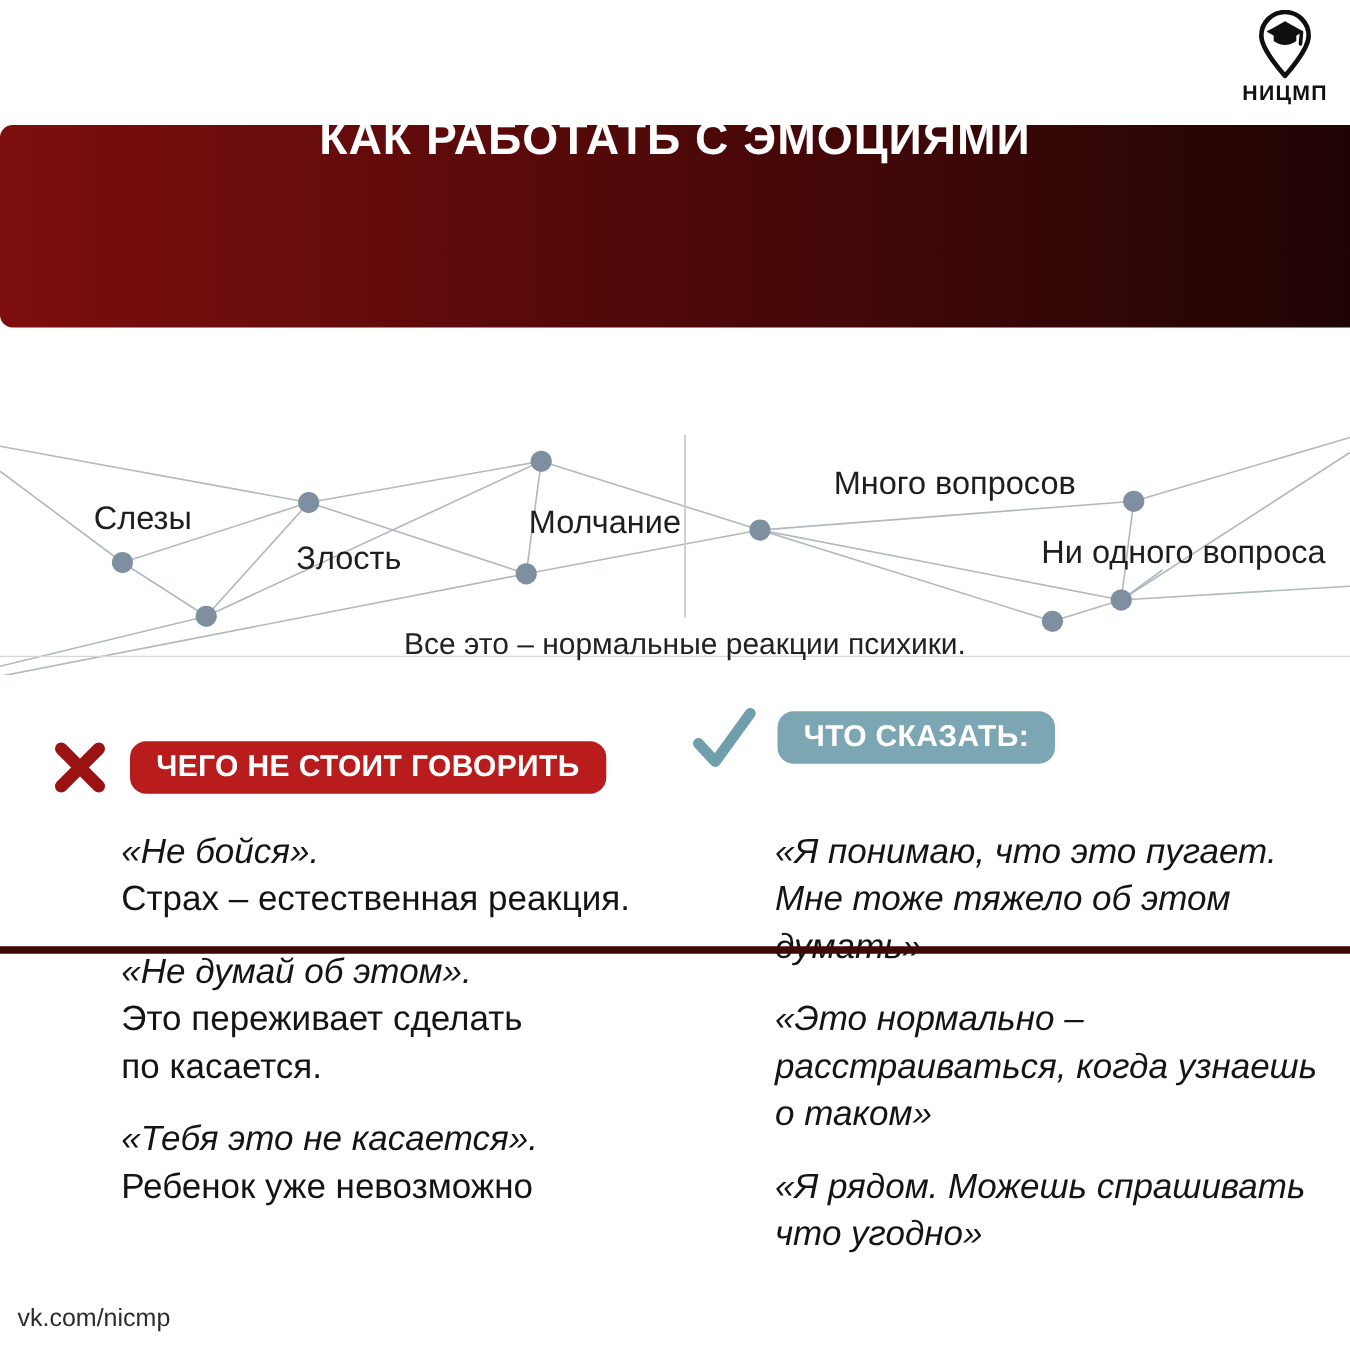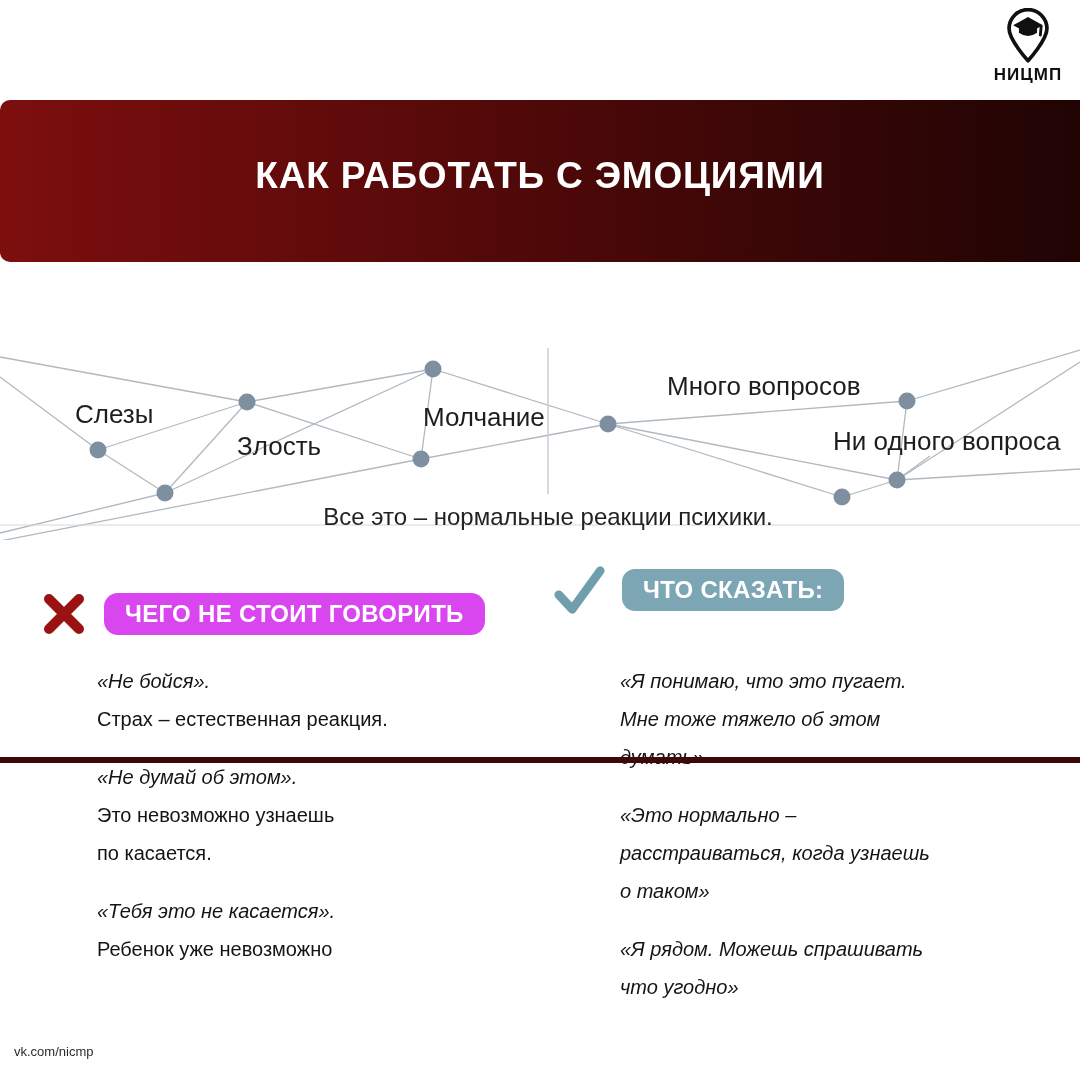--- a/index.html
+++ b/index.html
@@ -6,44 +6,44 @@
   body{width:1080px;height:1080px;background:#ffffff;
        font-family:"Liberation Sans","DejaVu Sans",sans-serif;color:#161616;overflow:hidden;}
   .page{position:relative;width:1080px;height:763px;background:#fff;}
 
   
   .logo{position:absolute;top:8px;right:10px;width:84px;display:flex;flex-direction:column;align-items:center;gap:1px;}
   .logo-text{font-size:17px;font-weight:700;letter-spacing:1px;color:#101010;}
 
   
   .header{position:absolute;top:100px;left:0;width:1080px;height:162px;
-          border-radius:10px 0 0 10px;display:flex;align-items:center;justify-content:center;}
+          border-radius:10px 0 0 10px;display:flex;justify-content:center;}
   .header-title{color:#ffffff;font-size:37px;font-weight:700;letter-spacing:.8px;margin-top:-10px;}
 
   
   .net{position:absolute;top:340px;left:0;}
   .net text{font-family:"Liberation Sans","DejaVu Sans",sans-serif;}
 
   
   .col-head{position:absolute;display:flex;align-items:center;gap:16px;}
   .col-head.left{left:40px;top:590px;}
   .col-head.right{left:552px;top:563px;}
   .badge{height:42px;line-height:42px;padding:0 21px;border-radius:13px;
          color:#fff;font-size:24px;font-weight:700;letter-spacing:.3px;white-space:nowrap;}
   .mark-icon{flex:0 0 auto;}
 
   
-  .text-block{position:absolute;top:662px;width:470px;font-size:20px;line-height:38px;color:#141414;}
+  .text-block{position:absolute;top:662px;width:470px;font-size:28px;line-height:38px;color:#141414;}
   .text-block.left{left:97px;}
   .text-block.right{left:620px;font-style:italic;}
   .text-block p{margin:0 0 20px 0;}
   .q{font-style:italic;}
 
   
-  .footer-link{position:absolute;left:14px;top:1044px;font-size:13px;color:#2b2b2b;text-decoration:none;}
+  .footer-link{position:absolute;left:14px;top:1044px;font-size:20px;color:#2b2b2b;text-decoration:none;}
   .bottom-bar{position:absolute;left:0;bottom:0;width:1080px;height:6px;}
 </style>
 </head>
 <body>
 
 <div class="page">
 
   <div class="logo">
     <svg class="mark-icon" width="50" height="56" viewBox="0 0 60 68" aria-hidden="true">
       <path d="M30 64 C30 64 7 39 7 25 A23 23 0 1 1 53 25 C53 39 30 64 30 64 Z" fill="none" stroke="#101010" stroke-width="4.5" stroke-linejoin="round"></path>
@@ -97,38 +97,38 @@
       <text x="423" y="417" dominant-baseline="central" font-size="26" fill="#1e1e1e">Молчание</text>
       <text x="667" y="386" dominant-baseline="central" font-size="26" fill="#1e1e1e">Много вопросов</text>
       <text x="833" y="441" dominant-baseline="central" font-size="26" fill="#1e1e1e">Ни одного вопроса</text>
       <text x="548" y="516" text-anchor="middle" dominant-baseline="central" font-size="24" fill="#222">Все это – нормальные реакции психики.</text>
     </svg>
 
   <div class="col-head left">
     <svg class="mark-icon" width="48" height="48" viewBox="0 0 48 48" aria-hidden="true" style="color: rgb(155, 18, 18);">
       <path d="M9 9 L39 39 M39 9 L9 39" stroke="currentColor" stroke-width="10" stroke-linecap="round" fill="none"></path>
     </svg>
-    <div class="badge" style="background: #d946ef; border-radius: 14px;">ЧЕГО НЕ СТОИТ ГОВОРИТЬ</div>
+    <div class="badge" style="background: #b91c1c;">ЧЕГО НЕ СТОИТ ГОВОРИТЬ</div>
   </div>
 
   <div class="col-head right">
     <svg class="mark-icon" width="54" height="54" viewBox="0 0 56 56" aria-hidden="true" style="color: rgb(111, 159, 173);">
       <path d="M7 33 L21 48 L50 8" stroke="currentColor" stroke-width="9" stroke-linecap="round" stroke-linejoin="round" fill="none"></path>
     </svg>
     <div class="badge" style="background: rgb(124, 166, 179);">ЧТО СКАЗАТЬ:</div>
   </div>
 
   <div class="text-block left">
     <p>
       <span class="q">«Не бойся».</span><br>
       <span>Страх – естественная реакция.</span>
     </p>
     <p>
       <span class="q">«Не думай об этом».</span><br>
-      <span>Это невозможно узнаешь</span><br>
+      <span>Это переживает сделать</span><br>
       <span>по касается.</span>
     </p>
     <p>
       <span class="q">«Тебя это не касается».</span><br>
       <span>Ребенок уже невозможно</span><br>
     </p>
   </div>
 
   <div class="text-block right">
     <p>

